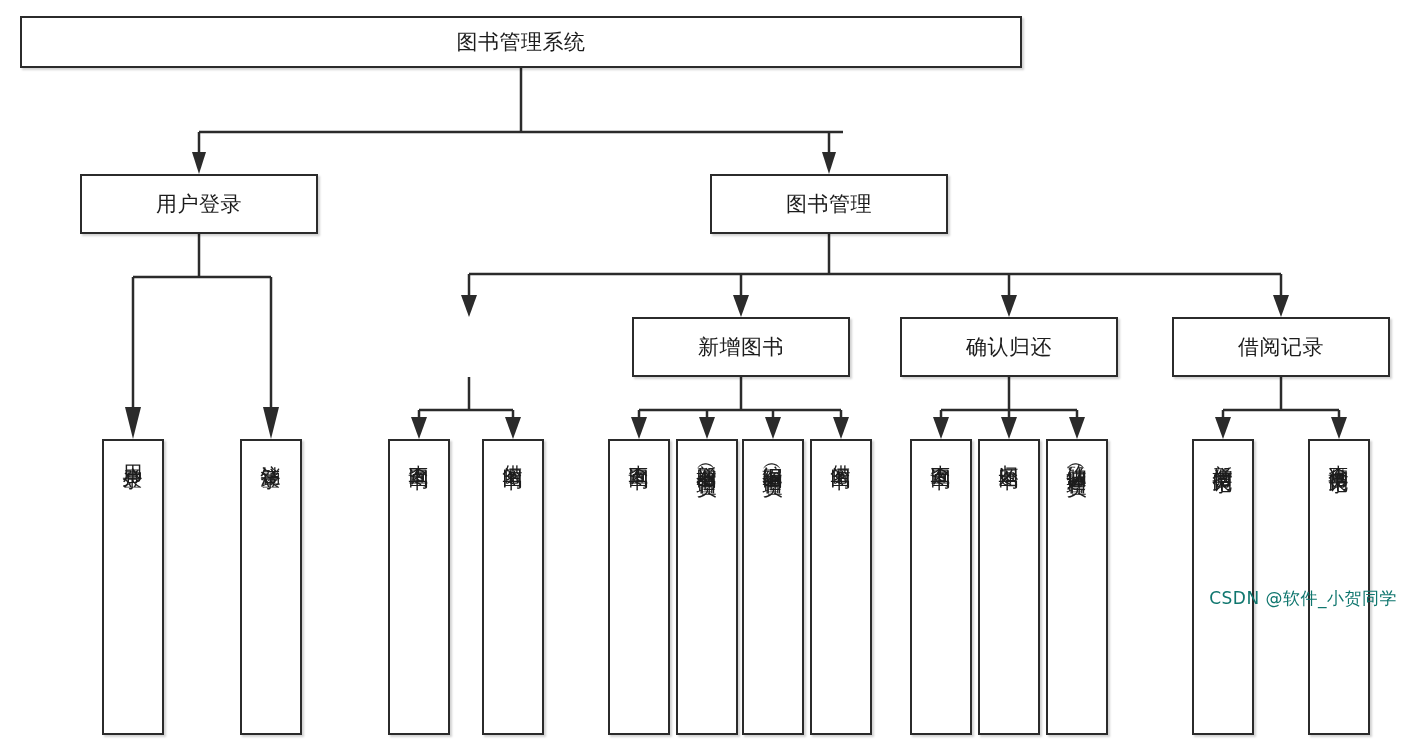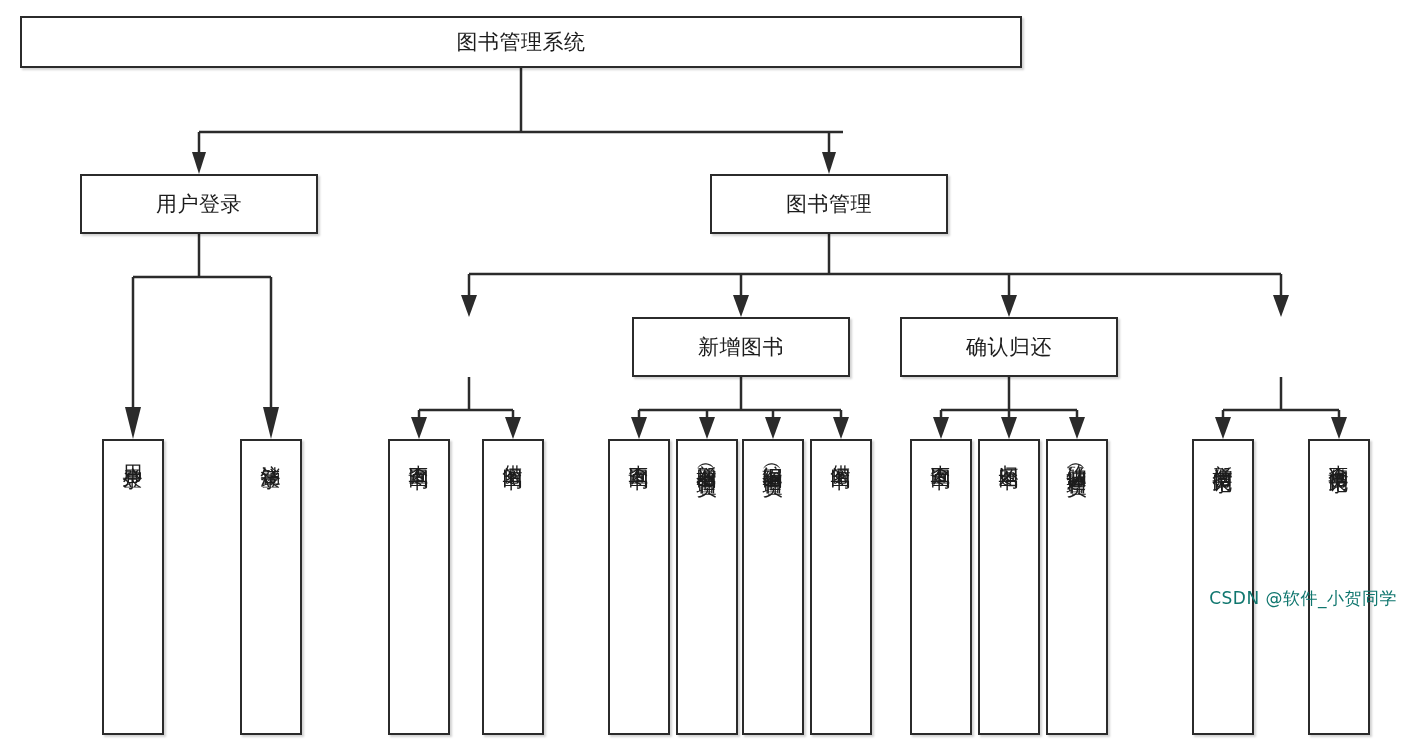--- a/index.html
+++ b/index.html
@@ -163,20 +163,23 @@
   <div class="node-box" style="left:710px; top:172px; width:238px; height:60px;">
     <span class="node-label">图书管理</span>
   </div>
 
   <div class="node-box" style="left:632px; top:315px; width:218px; height:60px;">
     <span class="node-label">新增图书</span>
   </div>
   <div class="node-box" style="left:900px; top:315px; width:218px; height:60px;">
     <span class="node-label">确认归还</span>
   </div>
+  <div class="node-box" style="left:1172px; top:315px; width:218px; height:60px;">
+    <span class="node-label">借阅记录</span>
+  </div>
 
   <div class="node-box leaf" style="left:102px; top:437px; width:62px; height:296px;">
     <span class="node-label">用户登录</span>
   </div>
   <div class="node-box leaf" style="left:240px; top:437px; width:62px; height:296px;">
     <span class="node-label">注销登录</span>
   </div>
 
   <div class="node-box leaf" style="left:388px; top:437px; width:62px; height:296px;">
     <span class="node-label">查询图书</span>

